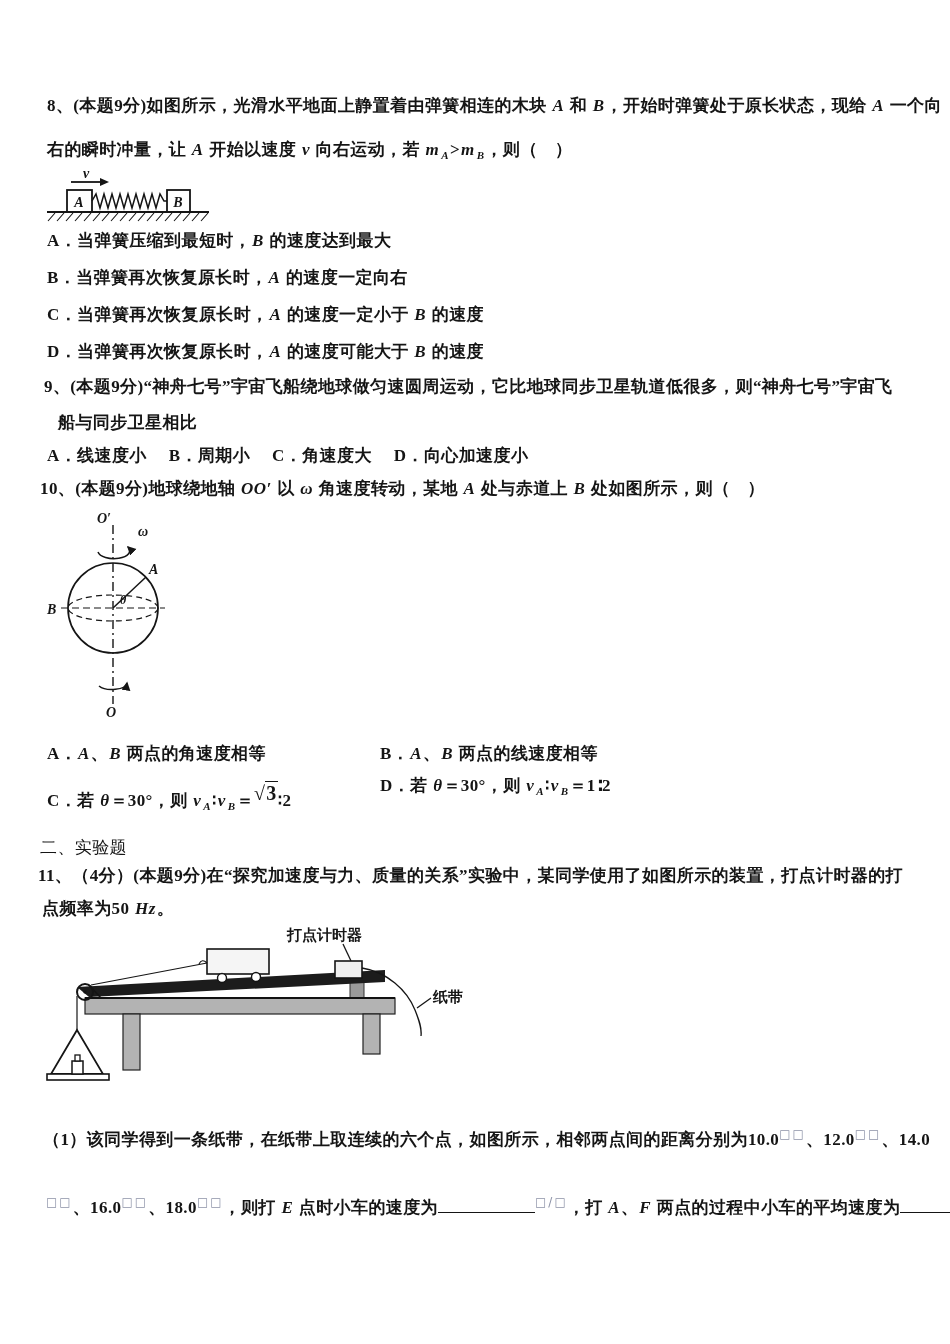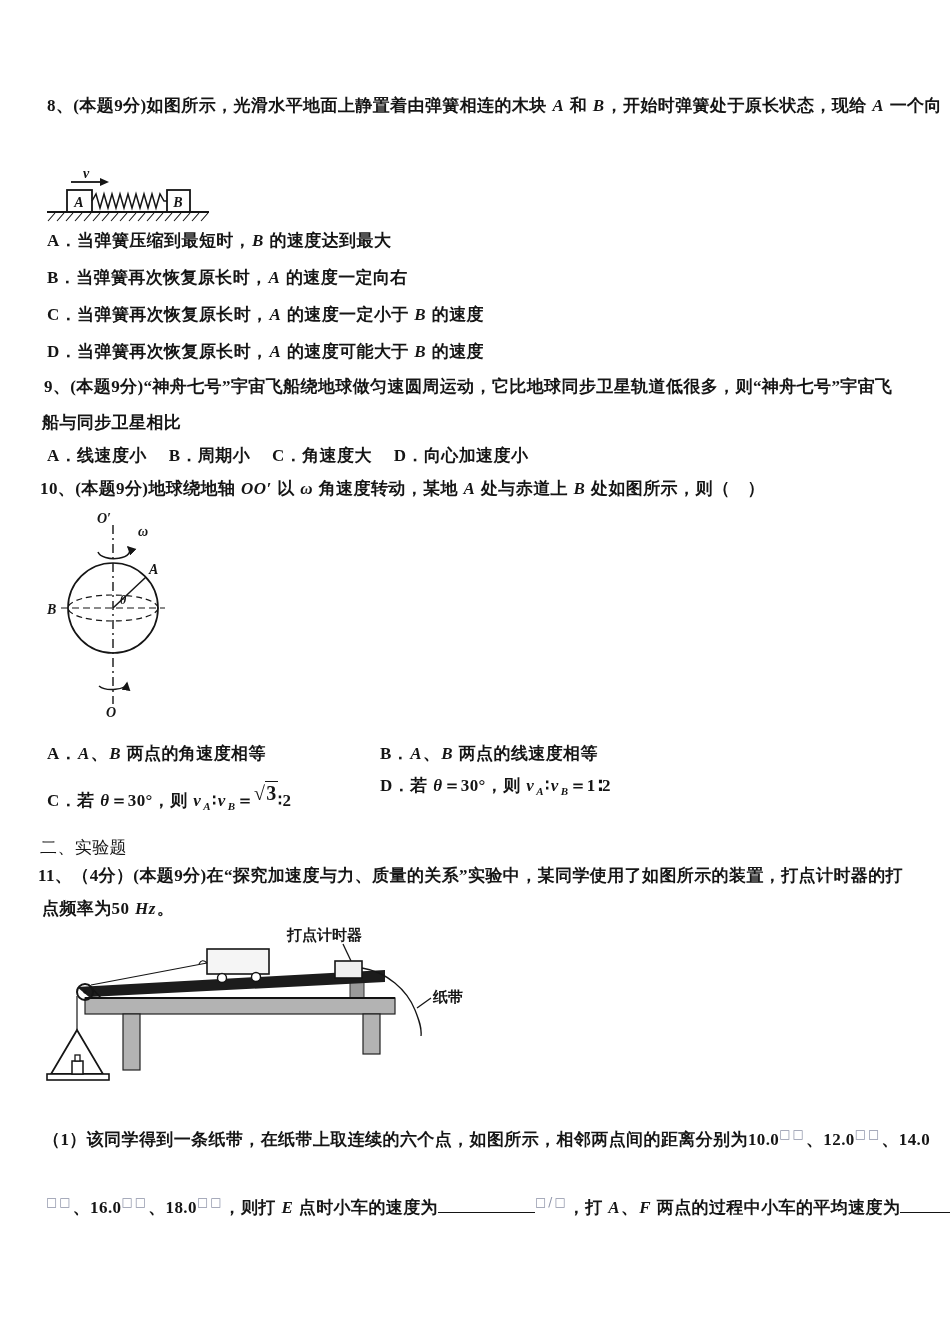--- a/index.html
+++ b/index.html
@@ -29,41 +29,42 @@
   .svgit { font-style:italic; font-weight:700; font-size:14px; font-family:"Liberation Serif",serif; }
   .svgcn { font-size:15px; font-weight:600; font-family:"Liberation Serif","DejaVu Serif",serif; }
 </style>
 </head>
 <body>
 
 <div class="page">
 
   <div class="t" style="left:47px; top:94px"><span>8、(本题9分)如图所示，光滑水平地面上静置着由弹簧相连的木块 </span><i class="v">A</i><span> 和 </span><i class="v">B</i><span>，开始时弹簧处于原长状态，现给 </span><i class="v">A</i><span> 一个向</span></div>
 
+  <div class="t" style="left:47px; top:138px"><span>右的瞬时冲量，让 </span><i class="v">A</i><span> 开始以速度 </span><i class="v">v</i><span> 向右运动，若 </span><i class="v">m</i><sub class="v">A</sub><span>&gt;</span><i class="v">m</i><sub class="v">B</sub><span>，则（　）</span></div>
 
   <svg width="175" height="60" style="left:47px; top:168px" viewBox="0 0 175 60">
     <text x="36" y="10" class="svgit">v</text>
     <line x1="24" y1="14" x2="54" y2="14" stroke="#151515" stroke-width="1.8"></line>
     <polygon points="53,10 62,14 53,18" fill="#151515"></polygon>
     <rect x="20" y="22" width="25" height="22" fill="#ffffff" stroke="#151515" stroke-width="1.8"></rect>
     <text x="32" y="39" class="svgit" text-anchor="middle">A</text>
     <polyline points="45,33 49,26 53,40 57,26 61,40 65,26 69,40 73,26 77,40 81,26 85,40 89,26 93,40 97,26 101,40 105,26 109,40 113,26 117,33 120,33" fill="none" stroke="#151515" stroke-width="1.5"></polyline>
     <rect x="120" y="22" width="23" height="22" fill="#ffffff" stroke="#151515" stroke-width="1.8"></rect>
     <text x="131" y="39" class="svgit" text-anchor="middle">B</text>
     <line x1="0" y1="44" x2="162" y2="44" stroke="#151515" stroke-width="1.8"></line>
     <path d="M8,45 l-7,8 M17,45 l-7,8 M26,45 l-7,8 M35,45 l-7,8 M44,45 l-7,8 M53,45 l-7,8 M62,45 l-7,8 M71,45 l-7,8 M80,45 l-7,8 M89,45 l-7,8 M98,45 l-7,8 M107,45 l-7,8 M116,45 l-7,8 M125,45 l-7,8 M134,45 l-7,8 M143,45 l-7,8 M152,45 l-7,8 M161,45 l-7,8" stroke="#151515" stroke-width="1.1"></path>
   </svg>
 
   <div class="t" style="left:47px; top:229px"><span>A．当弹簧压缩到最短时，</span><i class="v">B</i><span> 的速度达到最大</span></div>
   <div class="t" style="left:47px; top:266px"><span>B．当弹簧再次恢复原长时，</span><i class="v">A</i><span> 的速度一定向右</span></div>
   <div class="t" style="left:47px; top:303px"><span>C．当弹簧再次恢复原长时，</span><i class="v">A</i><span> 的速度一定小于 </span><i class="v">B</i><span> 的速度</span></div>
   <div class="t" style="left:47px; top:340px"><span>D．当弹簧再次恢复原长时，</span><i class="v">A</i><span> 的速度可能大于 </span><i class="v">B</i><span> 的速度</span></div>
 
   <div class="t" style="left:44px; top:375px"><span>9、(本题9分)“神舟七号”宇宙飞船绕地球做匀速圆周运动，它比地球同步卫星轨道低很多，则“神舟七号”宇宙飞</span></div>
-  <div class="t" style="left:42px; top:411px"><span>船与同步卫星相比</span></div>
+  <div class="t" style="left:58px; top:411px"><span>船与同步卫星相比</span></div>
   <div class="t" style="left:47px; top:444px"><span>A．线速度小　 B．周期小　 C．角速度大　 D．向心加速度小</span></div>
 
   <div class="t" style="left:40px; top:477px"><span>10、(本题9分)地球绕地轴 </span><i class="v">OO′</i><span> 以 </span><i class="v">ω</i><span> 角速度转动，某地 </span><i class="v">A</i><span> 处与赤道上 </span><i class="v">B</i><span> 处如图所示，则（　）</span></div>
 
   <svg width="170" height="210" style="left:35px; top:510px" viewBox="0 0 170 210">
     <defs>
       <marker id="arw" markerWidth="8" markerHeight="8" refX="5" refY="3" orient="auto">
         <path d="M0,0 L6,3 L0,6 z" fill="#151515"></path>
       </marker>
     </defs>

